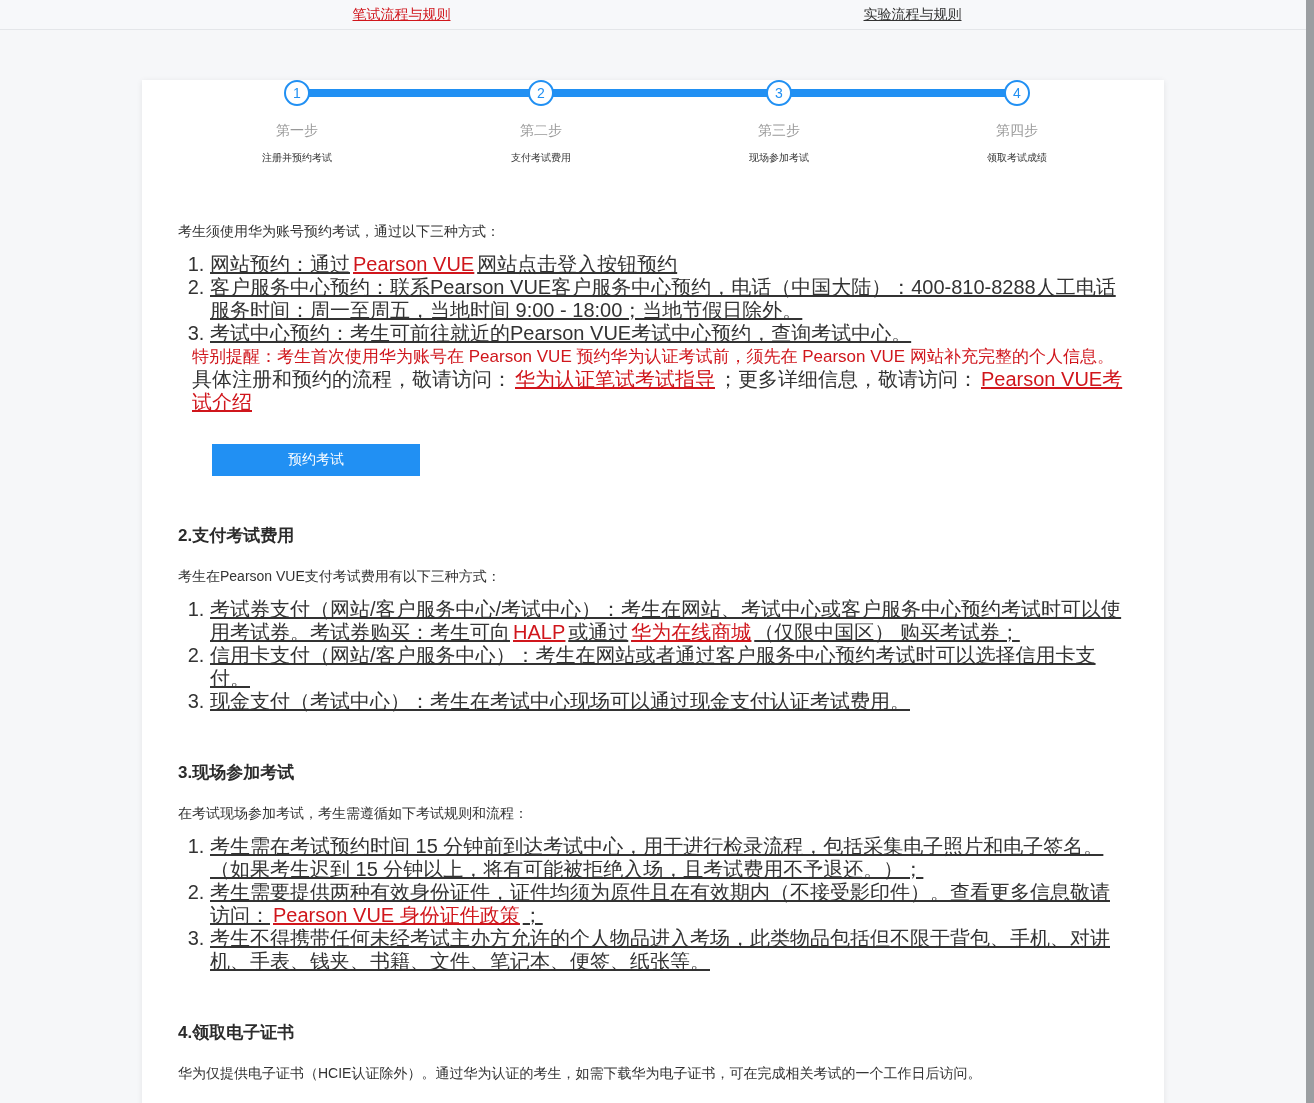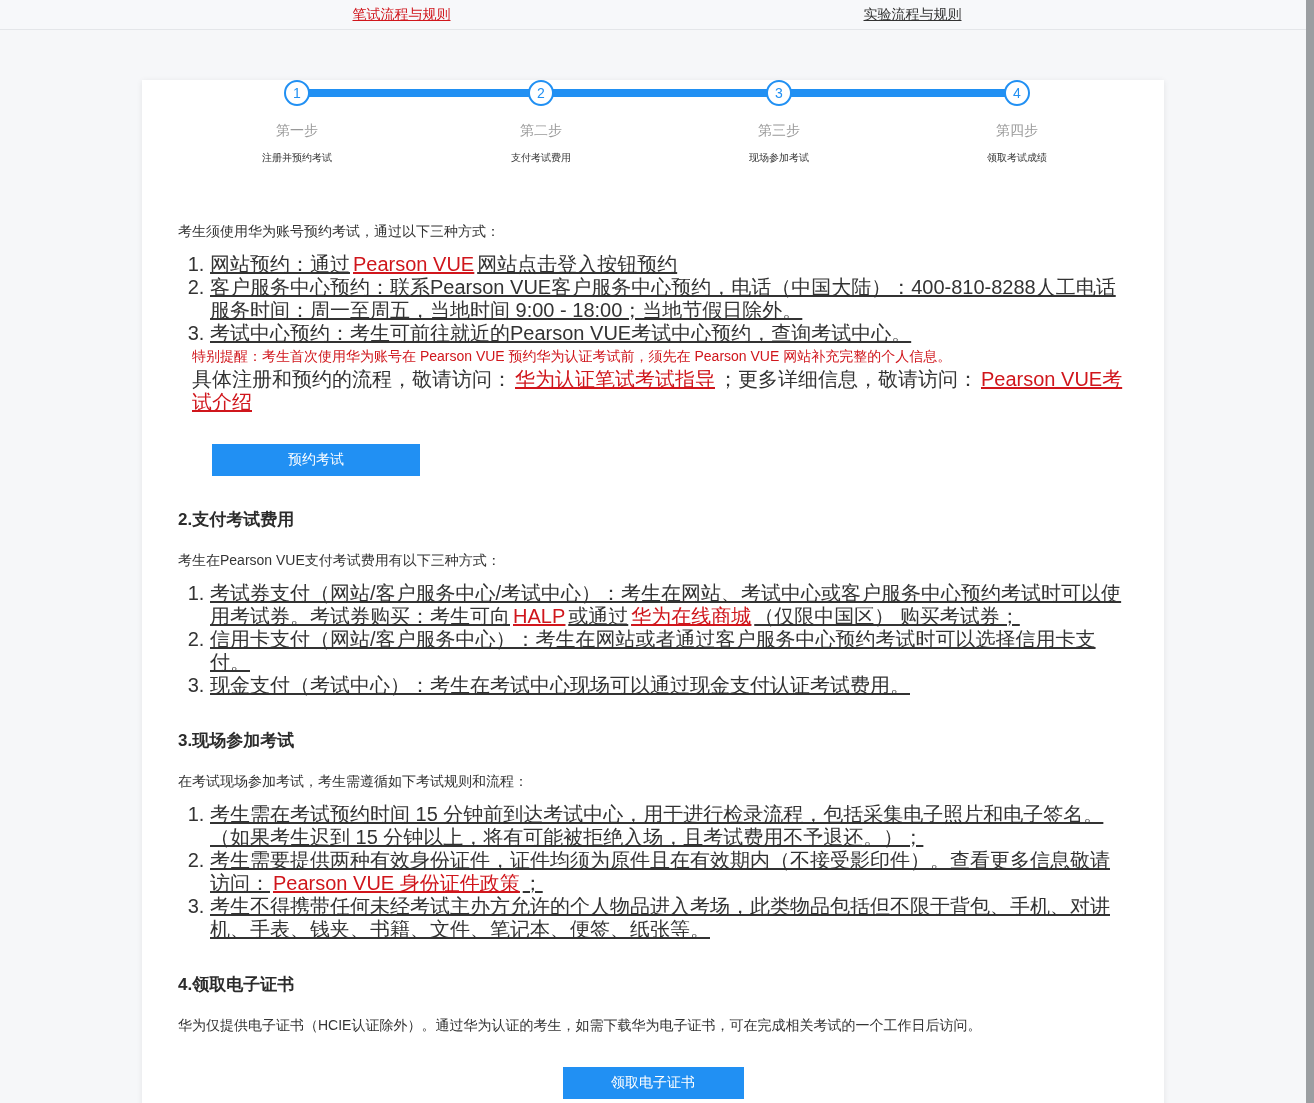--- a/index.html
+++ b/index.html
@@ -23,27 +23,27 @@
     border-radius:4px; background:var(--accent,#2190f3); }
   .step { position:absolute; width:220px; transform:translateX(-50%);
     text-align:center; top:0; }
   .step-circle { width:26px; height:26px; border-radius:50%; background:#fff;
     border:2px solid var(--accent,#2190f3); color:var(--accent,#2190f3);
     font-size:14px; line-height:22px; text-align:center; margin:0 auto;
     position:relative; z-index:2; }
   .step-label { margin-top:16px; font-size:14px; color:#999; }
   .step-name { margin-top:11px; font-size:10px; color:#333; }
   
-  .section { margin-top:32px; }
+  .section { margin-top:48px; }
   .section h2 { font-size:17px; line-height:24px; color:#2b2b2b;
     font-weight:700; margin-bottom:17px; }
   .intro { font-size:14px; line-height:23px; margin-bottom:10px; }
   ol { margin:0; padding-left:32px; }
   ol li { font-size:20px; line-height:23px;text-decoration:underline; }
-  .note { font-size:14px; line-height:23px; margin-left:14px;
+  .note { font-size:17px; line-height:23px; margin-left:14px;
     color:var(--red,#d0161c); }
   .guide { font-size:20px; line-height:23px; margin-left:14px; }
   .rlink { color:var(--red,#d0161c); text-decoration:underline; cursor:pointer;
     margin:0 3px; }
   .btn { display:block; margin:30px auto 0; height:32px; border:none;
     background:var(--accent,#2190f3); color:#fff; font-size:14px;
     font-family:inherit; cursor:pointer; }
   .btn-book { width:208px;margin-left:34px; }
   .btn-cert { width:181px; }
   

